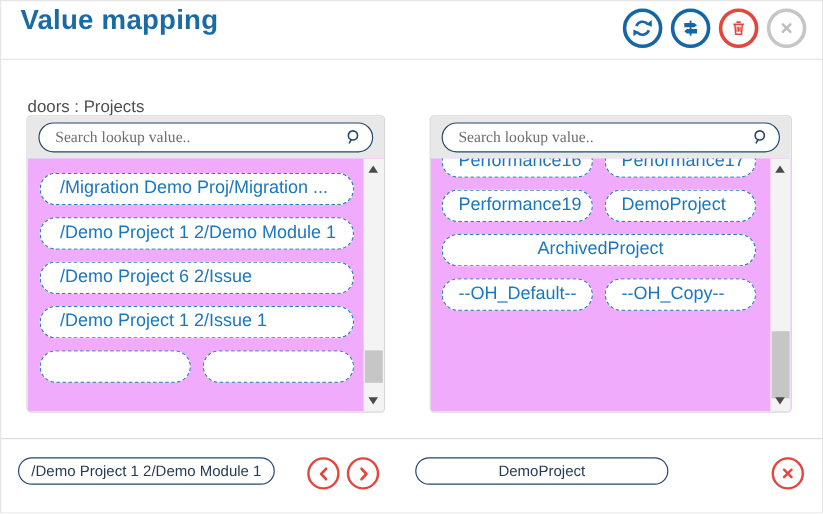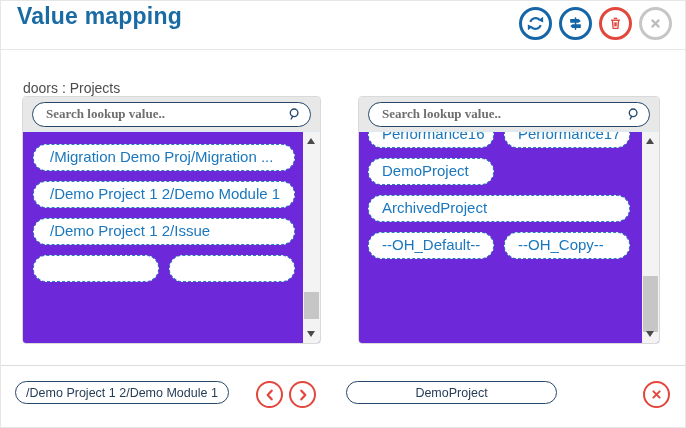--- a/index.html
+++ b/index.html
@@ -29,35 +29,35 @@
   .panel { position:absolute; top:95px; height:248px; background:#fff;
            border:1px solid #d9d9d9; border-radius:4px; overflow:hidden; }
   .panel.left  { left:21px;  width:299px; }
   .panel.right { left:357px; width:302px; }
 
   .search-bar { height:35px; background:#e8e8e8; display:flex; align-items:center;
                 padding:0 9px; border-bottom:1px solid #dcebf2; }
   .search-wrap { position:relative; flex:1; }
   input.search { width:100%; height:25px; border:1.4px solid #24476b; border-radius:999px;
                  padding:2px 32px 3px 13px; background:#fff; outline:none;
-                 font-family:"Liberation Serif", serif; font-size:13px; color:#555;font-weight:bold; }
+                 font-family:"Liberation Serif", serif; font-size:13px; color:#555; }
   input.search::placeholder { color:#6e6e6e; }
   .search-icon { position:absolute; right:9px; top:5px; pointer-events:none; }
 
-  .list-viewport { position:relative; height:211px; overflow:hidden; background:#6d28d9; }
+  .list-viewport { position:relative; height:211px; overflow:hidden; background:#f0abfc; }
   .list-content { display:flex; flex-wrap:wrap; align-content:flex-start;
                   column-gap:10px; row-gap:10px; }
   .panel.left  .list-content { padding:12px 25px 0 10px; }
   .panel.right .list-content { padding:0 12px 0 9px; margin-top:-11px; margin-right:17px; }
 
   .pill { width:100%; height:27px; border:1.6px dashed #2e7fc0; border-radius:999px;
           color:#1b77bd; font-size:15px; line-height:23px; padding:0 12px 0 16px;
           white-space:nowrap; overflow:hidden; background:#fff; cursor:pointer; }
   .panel.right .pill { width:calc(50% - 5px); padding:0 10px 0 13px; }
-  .panel.right .pill.wide { width:100%; }
+  .panel.right .pill.wide { width:100%;text-align:center; }
   .panel.left  .pill.partial { width:calc(50% - 5px); }
 
   .vscroll { position:absolute; top:0; right:0; width:17px; height:211px; background:#f3f3f3; }
   .scroll-arrow { position:absolute; left:0; width:17px; height:15px; cursor:pointer; }
   .scroll-arrow.up { top:2px; }  .scroll-arrow.down { bottom:2px; }
   .tri-up, .tri-down { position:absolute; left:4px; width:0; height:0;
           border-left:4.5px solid transparent; border-right:4.5px solid transparent; }
   .tri-up   { top:4px;  border-bottom:6px solid #4a4a4a; }
   .tri-down { top:5px;  border-top:6px solid #4a4a4a; }
   .scroll-thumb { position:absolute; left:1px; width:15px; background:#c6c6c6; cursor:grab; }
@@ -137,21 +137,22 @@
             <circle cx="9.5" cy="7.8" r="5.1"></circle>
             <path d="M7.6 12.4L5.6 16" stroke-linecap="round"></path>
           </svg>
         </span>
       </div>
     </div>
     <div class="list-viewport">
       <div class="list-content">
           <div class="pill"><span>/Migration Demo Proj/Migration ...</span></div>
           <div class="pill"><span>/Demo Project 1 2/Demo Module 1</span></div>
-          <div class="pill"><span>/Demo Project 1 2/Issue</span></div>
+          <div class="pill"><span>/Demo Project 6 2/Issue</span></div>
+          <div class="pill"><span>/Demo Project 1 2/Issue 1</span></div>
           <div class="pill partial"><span></span></div>
           <div class="pill partial"><span></span></div>
         </div>
       <div class="vscroll">
         <div class="scroll-arrow up">
             <div class="tri-up"></div>
           </div>
         <div class="scroll-thumb" style="top:160px; height:27px;"></div>
         <div class="scroll-arrow down">
             <div class="tri-down"></div>
@@ -169,20 +170,21 @@
             <circle cx="9.5" cy="7.8" r="5.1"></circle>
             <path d="M7.6 12.4L5.6 16" stroke-linecap="round"></path>
           </svg>
         </span>
       </div>
     </div>
     <div class="list-viewport">
       <div class="list-content">
           <div class="pill"><span>Performance16</span></div>
           <div class="pill"><span>Performance17</span></div>
+          <div class="pill"><span>Performance19</span></div>
           <div class="pill"><span>DemoProject</span></div>
           <div class="pill wide"><span>ArchivedProject</span></div>
           <div class="pill"><span>--OH_Default--</span></div>
           <div class="pill"><span>--OH_Copy--</span></div>
         </div>
       <div class="vscroll">
         <div class="scroll-arrow up">
             <div class="tri-up"></div>
           </div>
         <div class="scroll-thumb" style="top:144px; height:56px;"></div>

